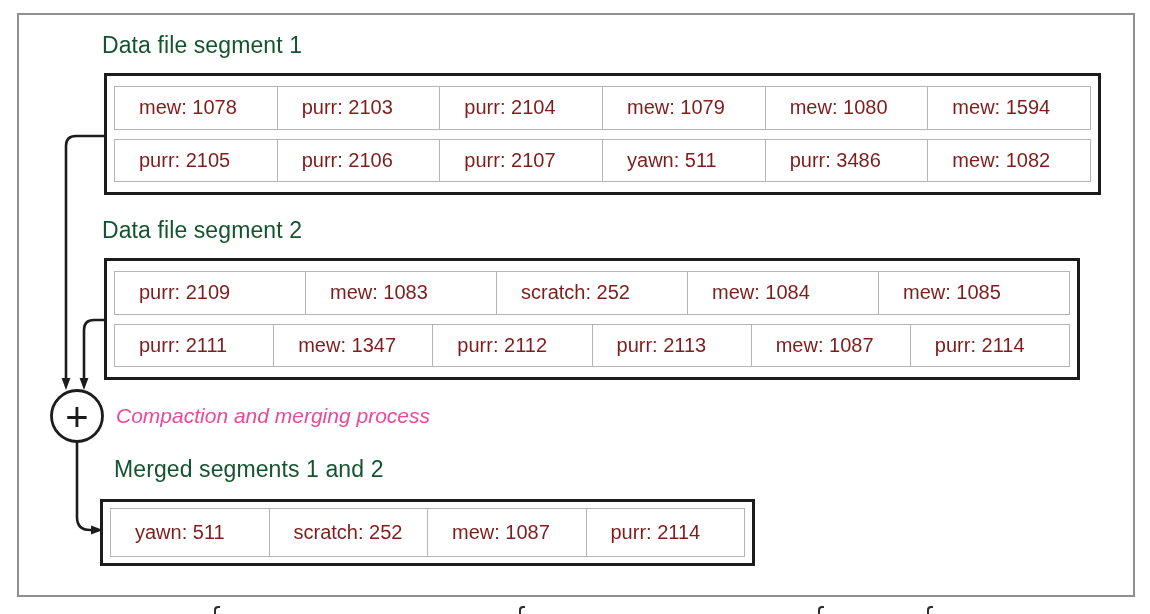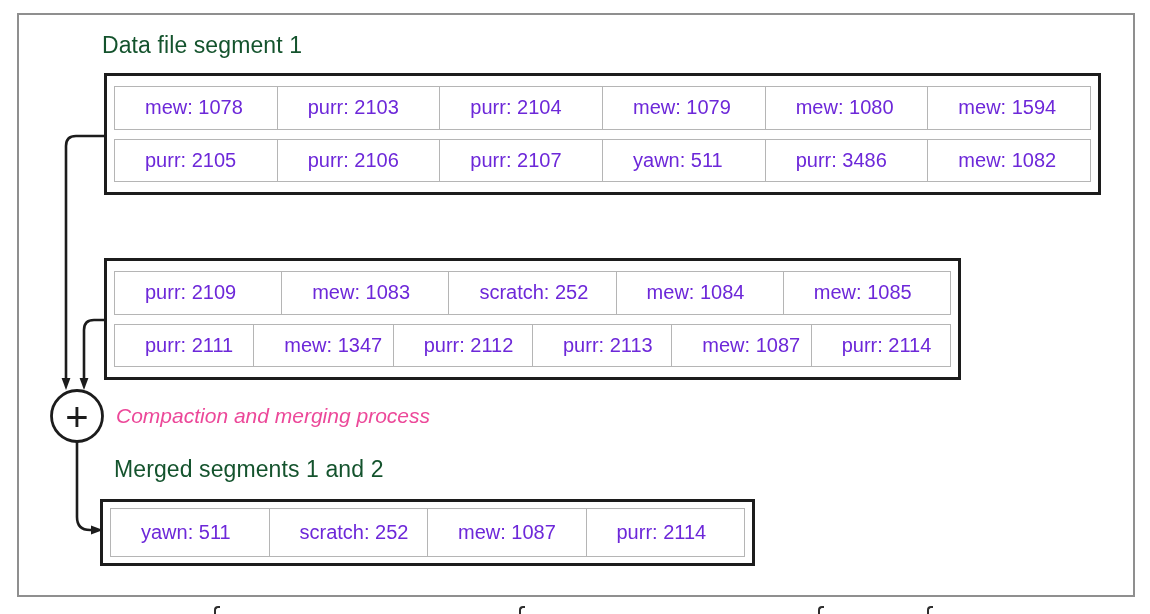--- a/index.html
+++ b/index.html
@@ -42,23 +42,23 @@
     display: flex;
     flex: 1;
   }
   .cell {
     flex: 1;
     box-sizing: border-box;
     border: 1px solid #b5b5b5;
     background: #ffffff;
     display: flex;
     align-items: center;
-    padding-left: 30px;
+    padding-left: 24px;
     font-size: 20px;
-    color: #6d28d9;
+    color: #7f1d1d;
     white-space: nowrap;
     overflow: hidden;
   }
   .cell + .cell { border-left: none; }
   .process-label {
     position: absolute;
     left: 116px; top: 404px;
     font-size: 21px;
     font-style: italic;
     color: #ec4899;
@@ -106,22 +106,23 @@
       <div class="seg-row">
         <div class="cell">purr: 2105</div>
         <div class="cell">purr: 2106</div>
         <div class="cell">purr: 2107</div>
         <div class="cell">yawn: 511</div>
         <div class="cell">purr: 3486</div>
         <div class="cell">mew: 1082</div>
       </div>
     </div>
 
+  <div class="sec-title" style="left:102px; top:218px;">Data file segment 2</div>
 
-  <div class="seg-box" style="left:104px; top:258px; width:857px; height:122px;">
+  <div class="seg-box" style="left:104px; top:258px; width:976px; height:122px;">
       <div class="seg-row">
         <div class="cell">purr: 2109</div>
         <div class="cell">mew: 1083</div>
         <div class="cell">scratch: 252</div>
         <div class="cell">mew: 1084</div>
         <div class="cell">mew: 1085</div>
       </div>
       <div class="seg-row">
         <div class="cell">purr: 2111</div>
         <div class="cell">mew: 1347</div>

